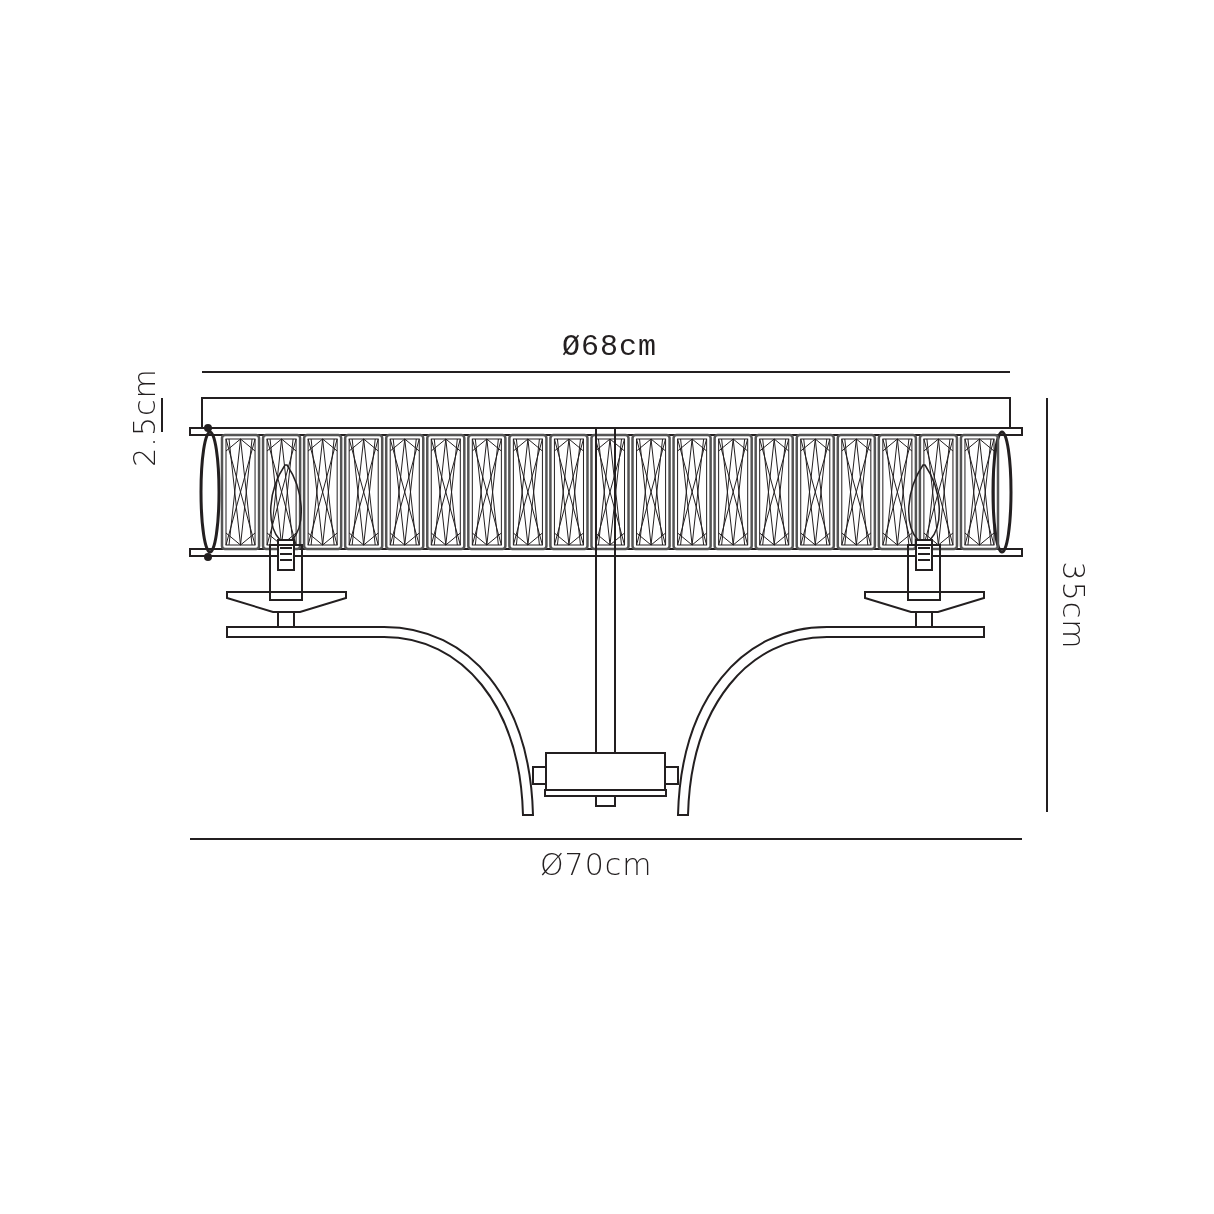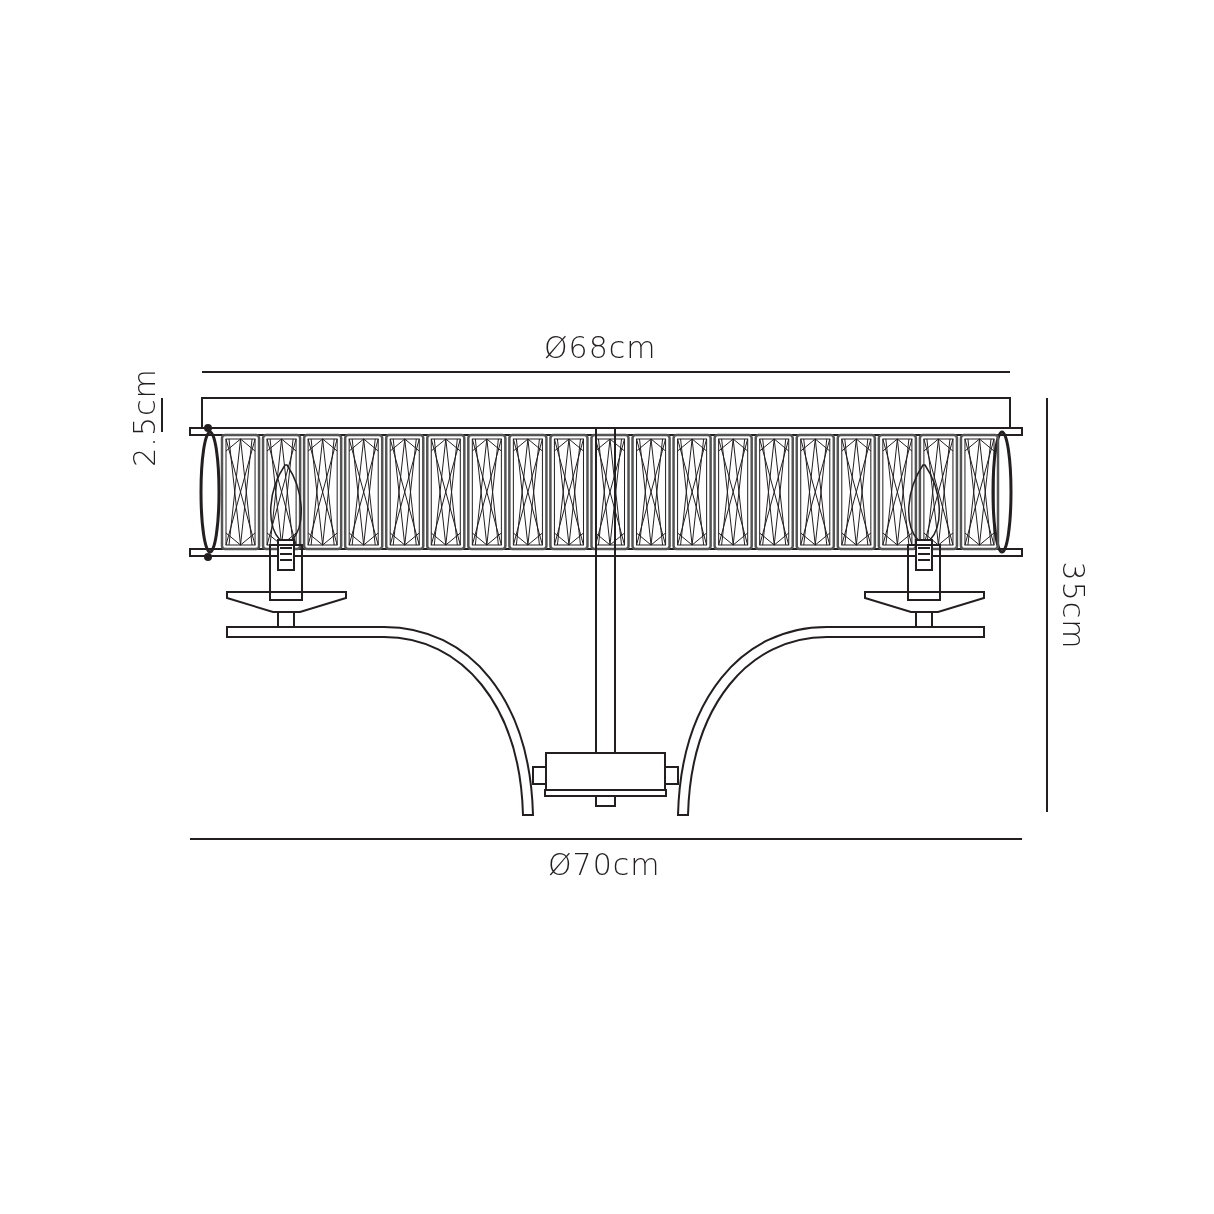--- a/index.html
+++ b/index.html
@@ -123,16 +123,16 @@
     <rect x="665" y="767" width="13" height="17"></rect>
 
     <line x1="190" y1="839" x2="1022" y2="839"></line>
 
     <line x1="162" y1="398" x2="162" y2="432"></line>
 
     <line x1="1047" y1="398" x2="1047" y2="812"></line>
   </g>
 </svg>
 
-<div class="dim-label" style="left:544px; top:330px;">Ø68cm</div>
-<div class="dim-label" style="left:540px; top:847px;margin-left:8px;">Ø70cm</div>
+<div class="dim-label" style="left:562px; top:330px;font-family:Liberation Mono, monospace;">Ø68cm</div>
+<div class="dim-label" style="left:540px; top:847px;">Ø70cm</div>
 <div class="dim-label rot-left" style="left:95px; top:400px;">2.5cm</div>
 <div class="dim-label rot-right" style="left:1030px; top:588px;">35cm</div>
 
 </body></html>

